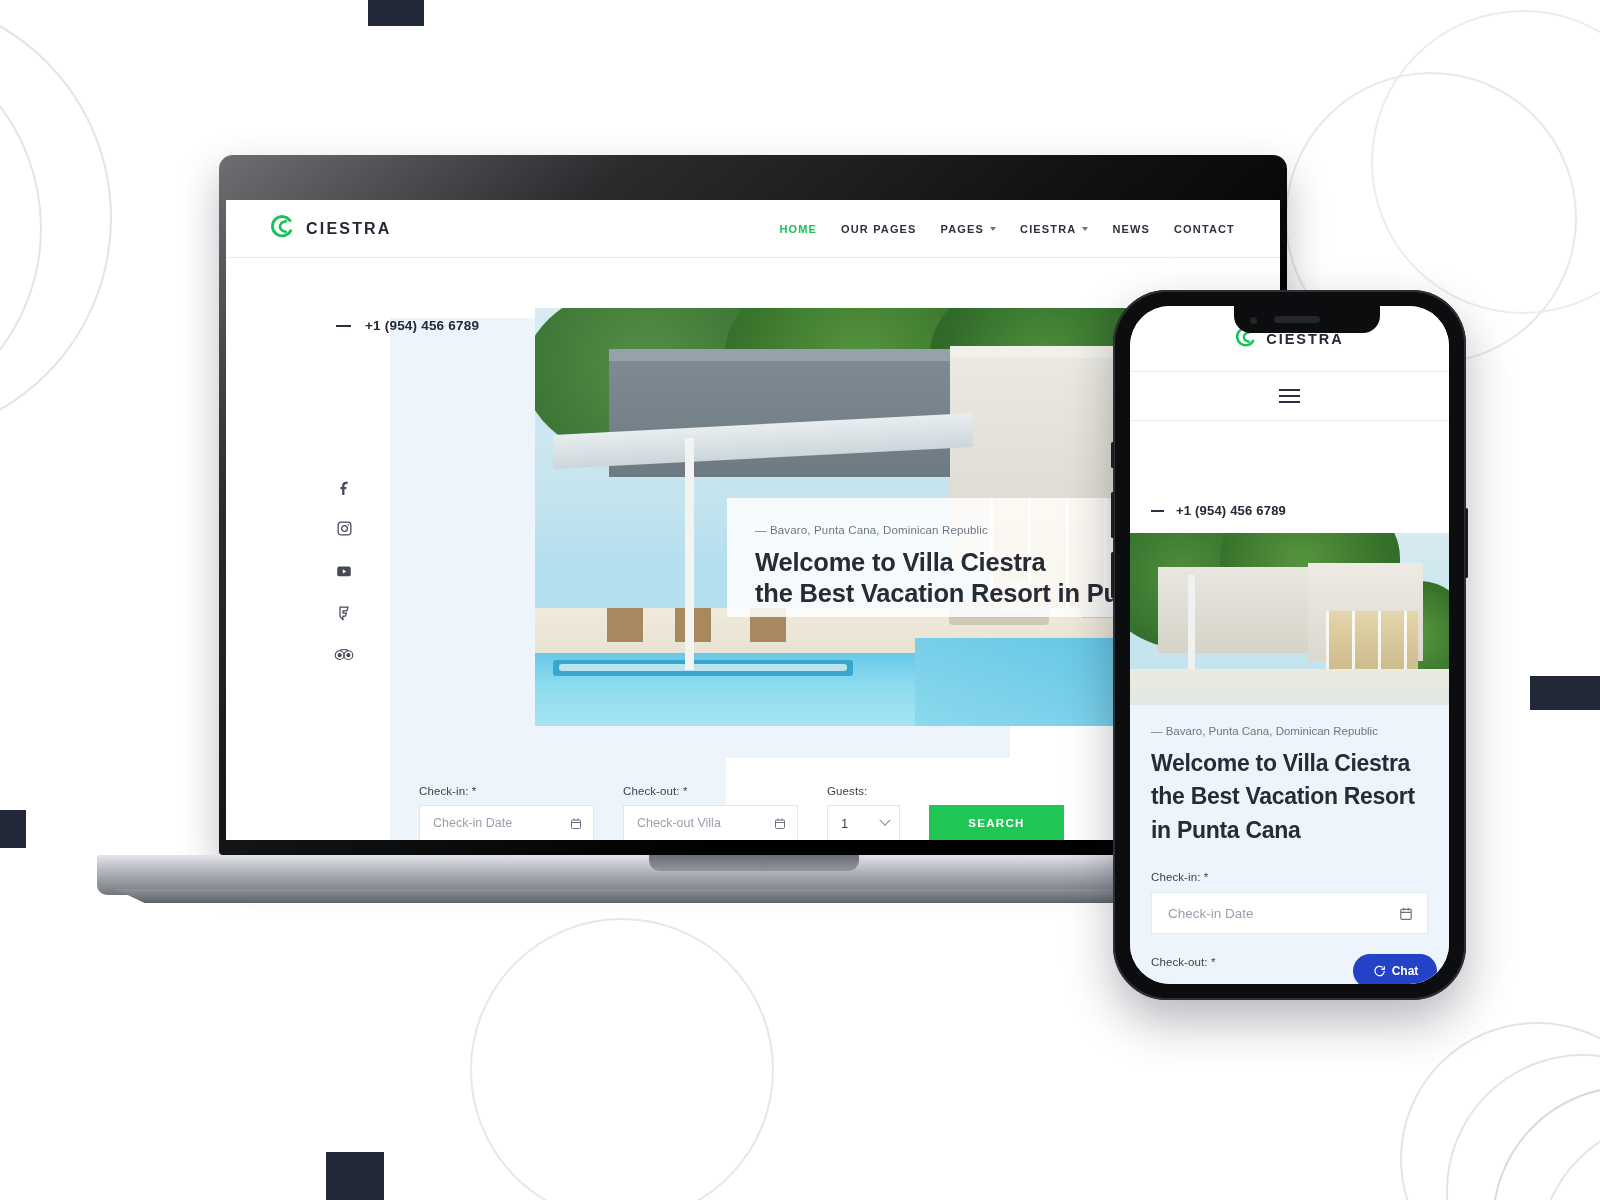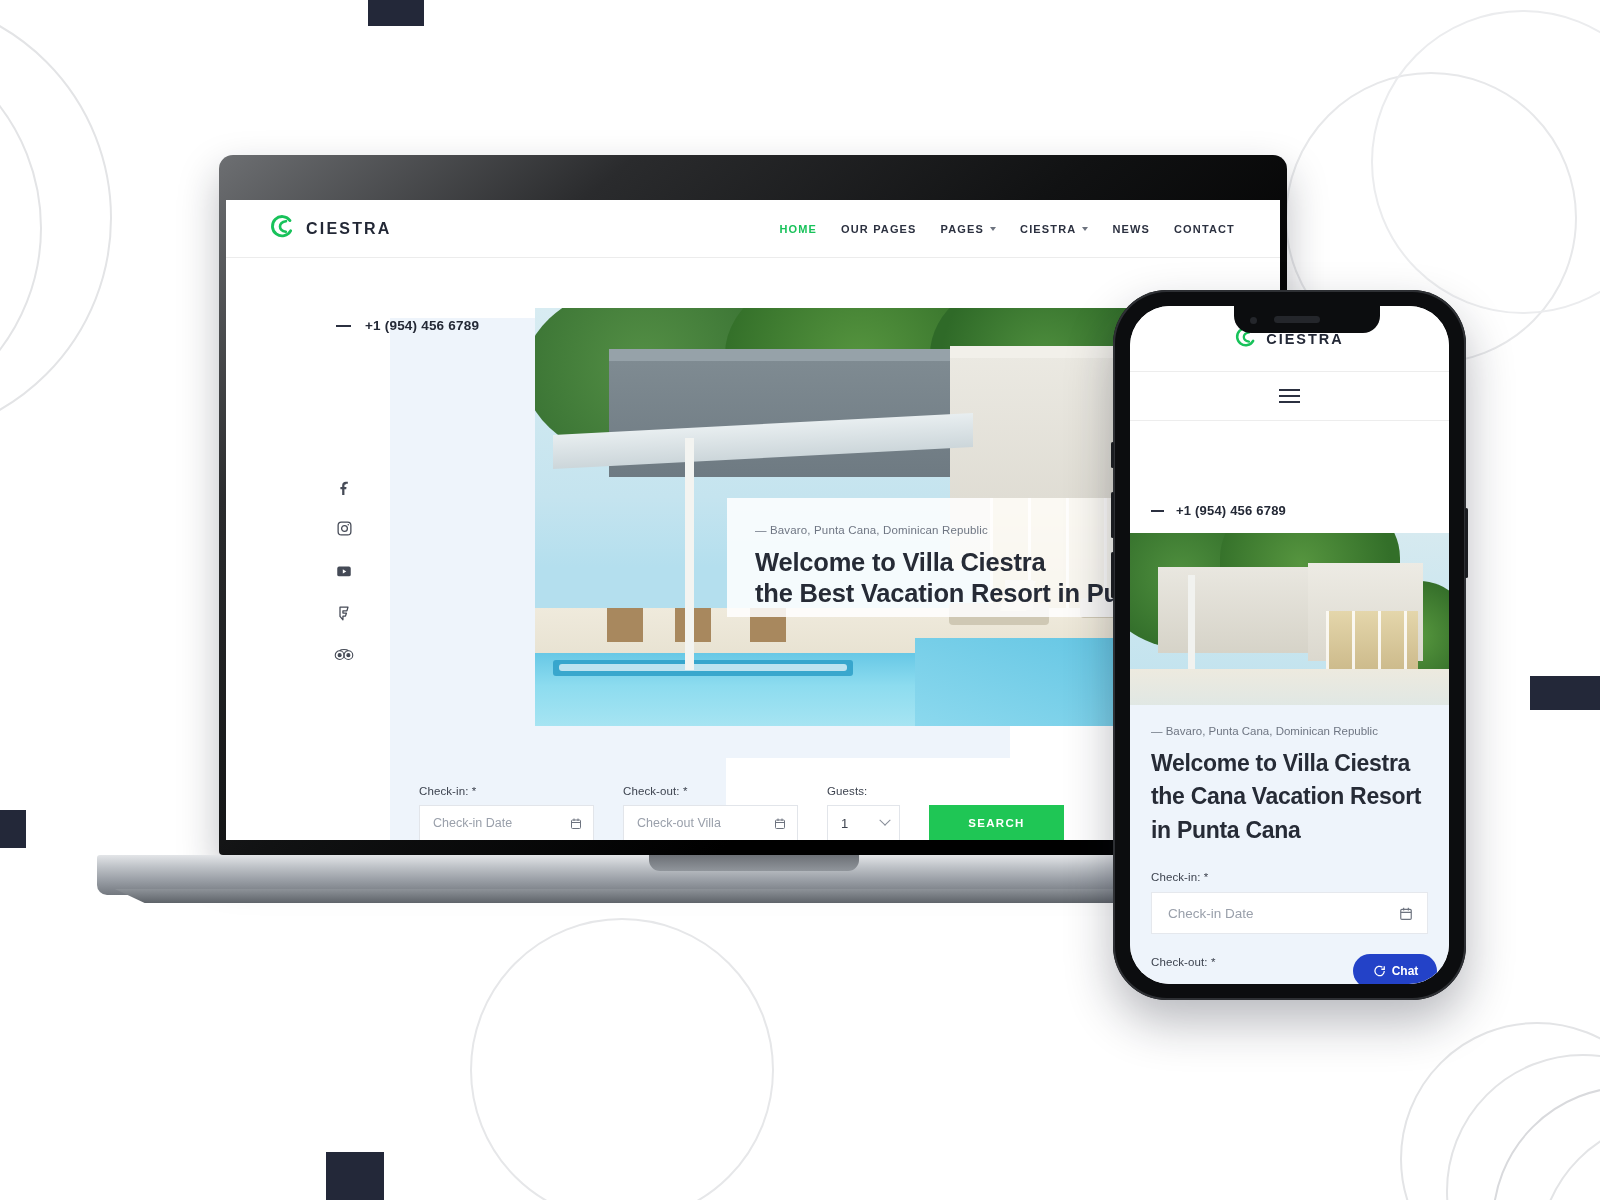--- a/index.html
+++ b/index.html
@@ -443,21 +443,21 @@
         <div style="position:absolute;left:196px;top:78px;width:92px;height:58px;background:linear-gradient(180deg,#e4d6ab,#cdbb8c);"></div>
         <div style="position:absolute;left:196px;top:78px;width:92px;height:58px;background:repeating-linear-gradient(90deg,rgba(255,255,255,.85) 0 3px,transparent 3px 26px);"></div>
         <div style="position:absolute;left:58px;top:42px;width:7px;height:130px;background:#f1f2ef;"></div>
         <div style="position:absolute;left:0;top:136px;width:319px;height:40px;background:linear-gradient(180deg,#edeadf,#dfe7e4);"></div>
       </div>
 
       <div class="m-hero">
         <p class="m-loc">— Bavaro, Punta Cana, Dominican Republic</p>
         <h1 class="m-h1">
           <span>Welcome to Villa Ciestra</span><br>
-          <span>the Cana Vacation Resort</span><br>
+          <span>the Best Vacation Resort</span><br>
           <span>in Punta Cana</span>
         </h1>
       </div>
 
       <div class="m-form">
         <label class="f-label">
           <span>Check-in:</span>
           <span class="req">*</span>
         </label>
         <div class="m-input">

